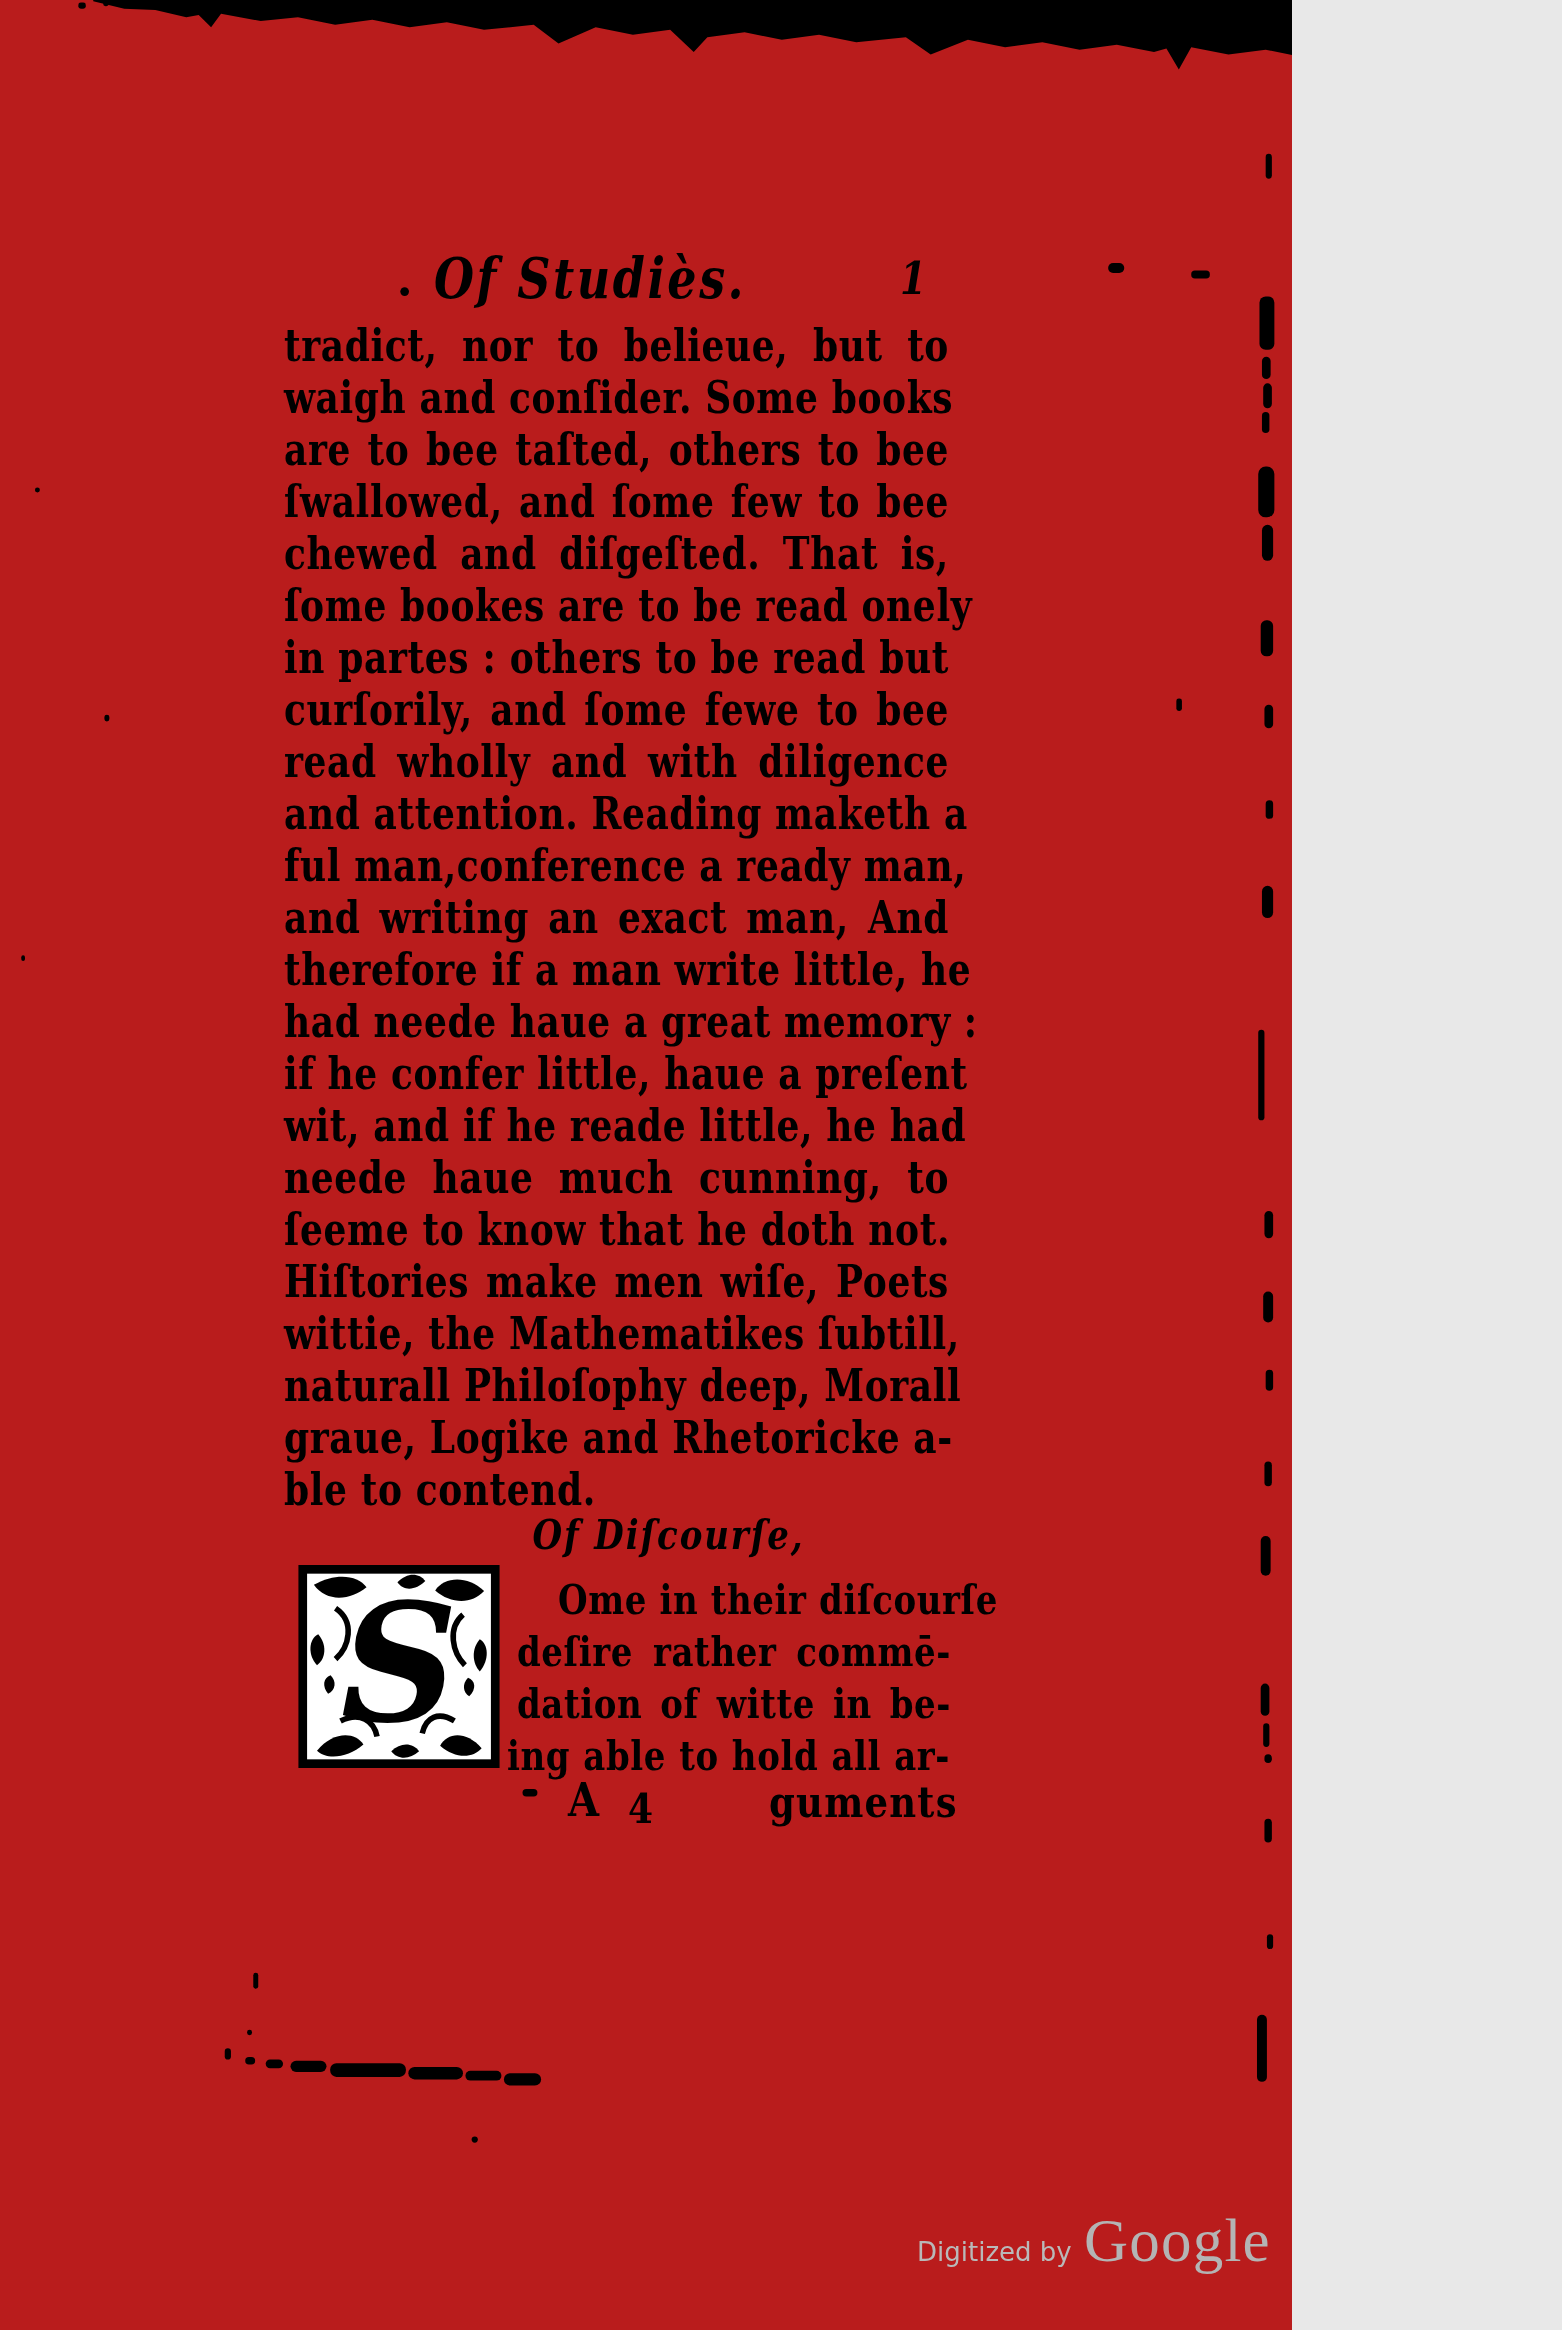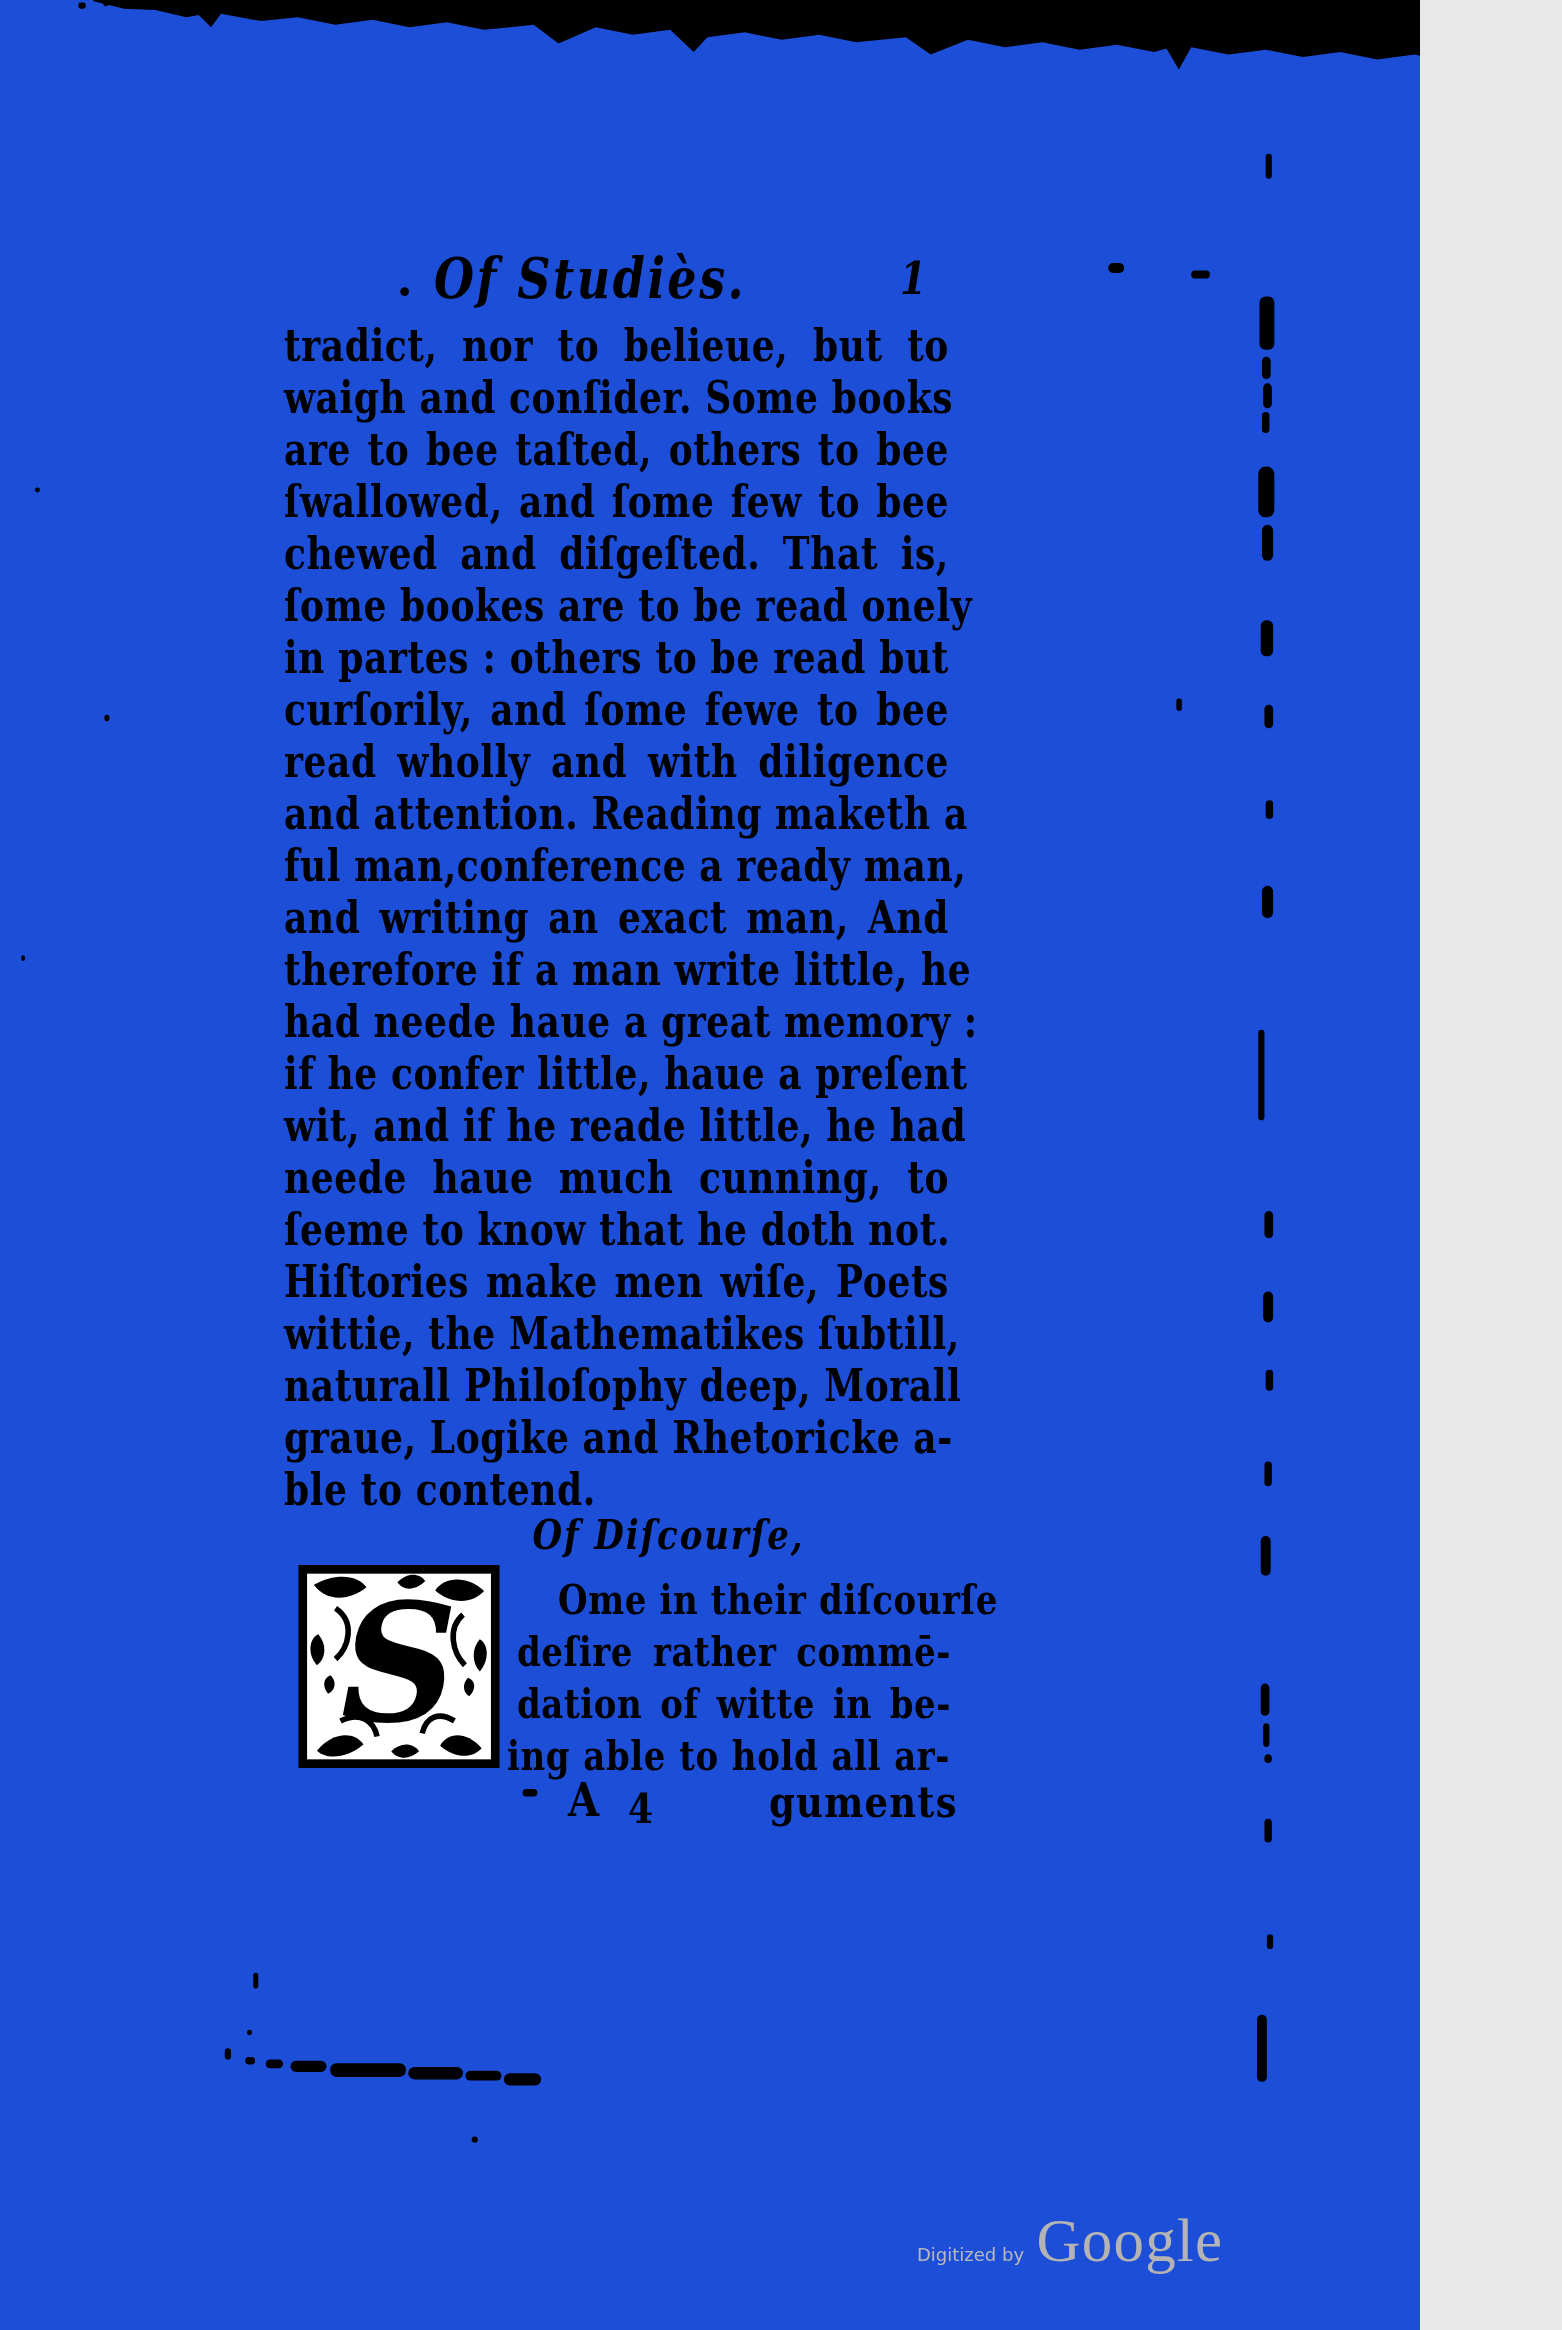--- a/index.html
+++ b/index.html
@@ -1,19 +1,19 @@
 <!DOCTYPE html>
 <html style="font-size:10px"><head>
 <meta charset="utf-8">
 <style>
   html,body{margin:0;padding:0;background:#e8e8e8;}
   .page{
     position:relative;
-    width:1420px;height:2330px;
-    background:#1d4ed8;
+    width:1292px;height:2330px;
+    background:#b91c1c;
     overflow:hidden;
     font-family:"DejaVu Serif", serif;
     color:#000;
   }
   .noise{position:absolute;left:0;top:0;pointer-events:none;}
   .header-title{
     position:absolute;left:261px;top:246px;width:658px;
     text-align:center;
     font-size:46px;font-weight:700;font-style:italic;
     letter-spacing:2.5px;
@@ -70,21 +70,21 @@
     text-align:right;
     font-size:37px;font-weight:700;letter-spacing:1.2px;
     transform:scaleY(1.18);transform-origin:left top;
   }
   .watermark{
     position:absolute;left:917px;top:2206px;
     display:flex;align-items:baseline;gap:12.4px;
   }
   .wm-prefix{
     font-family:"DejaVu Sans", sans-serif;
-    font-size:18px;color:#b9b9b9;
+    font-size:26px;color:#b9b9b9;
   }
   .wm-logo{
     font-family:Liberation Serif, serif;
     font-size:61px;color:#b4b4b4;letter-spacing:1.2px;
   }
 </style>
 </head>
 <body>
 
 <div class="page">

